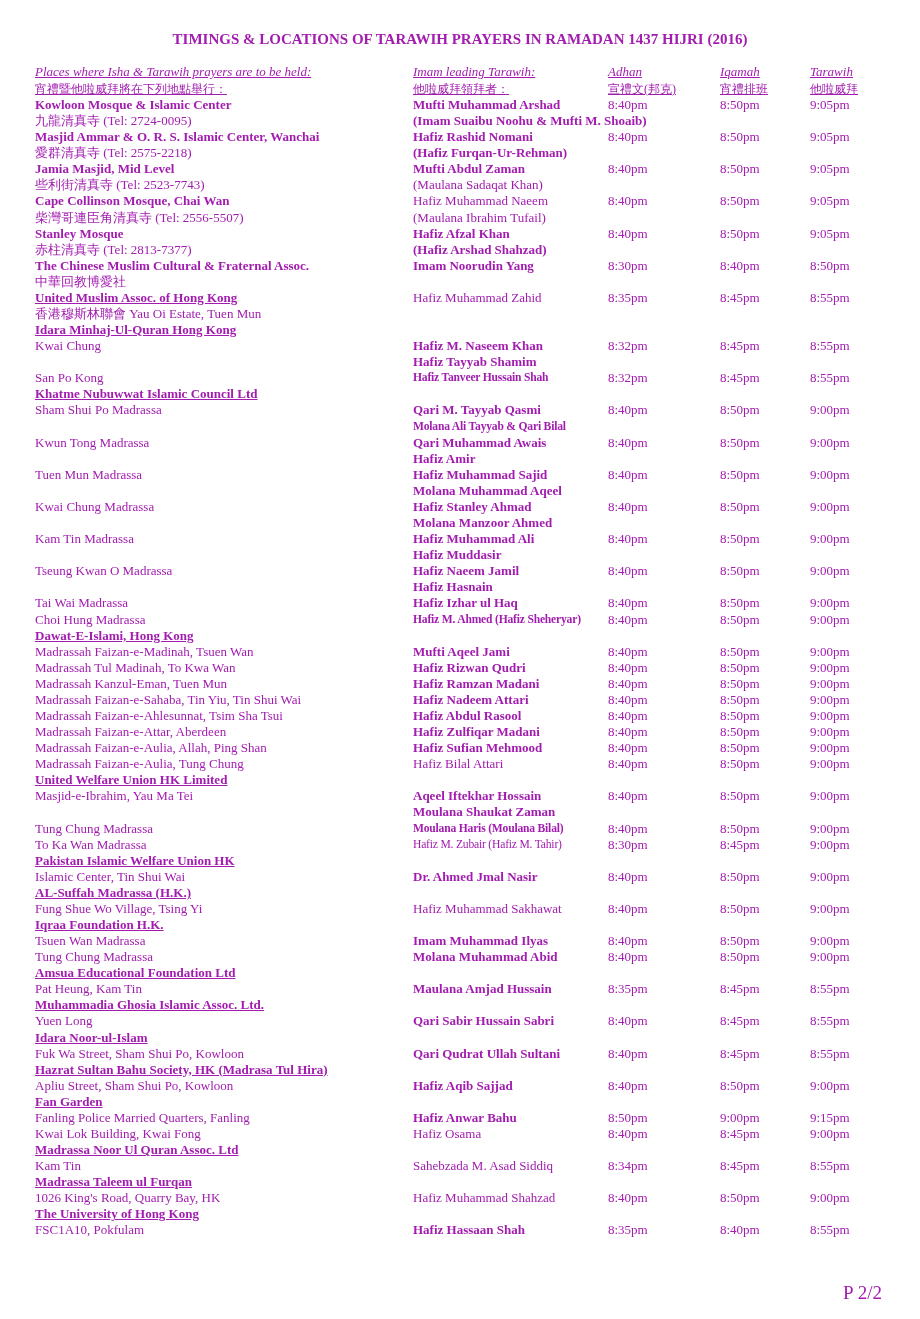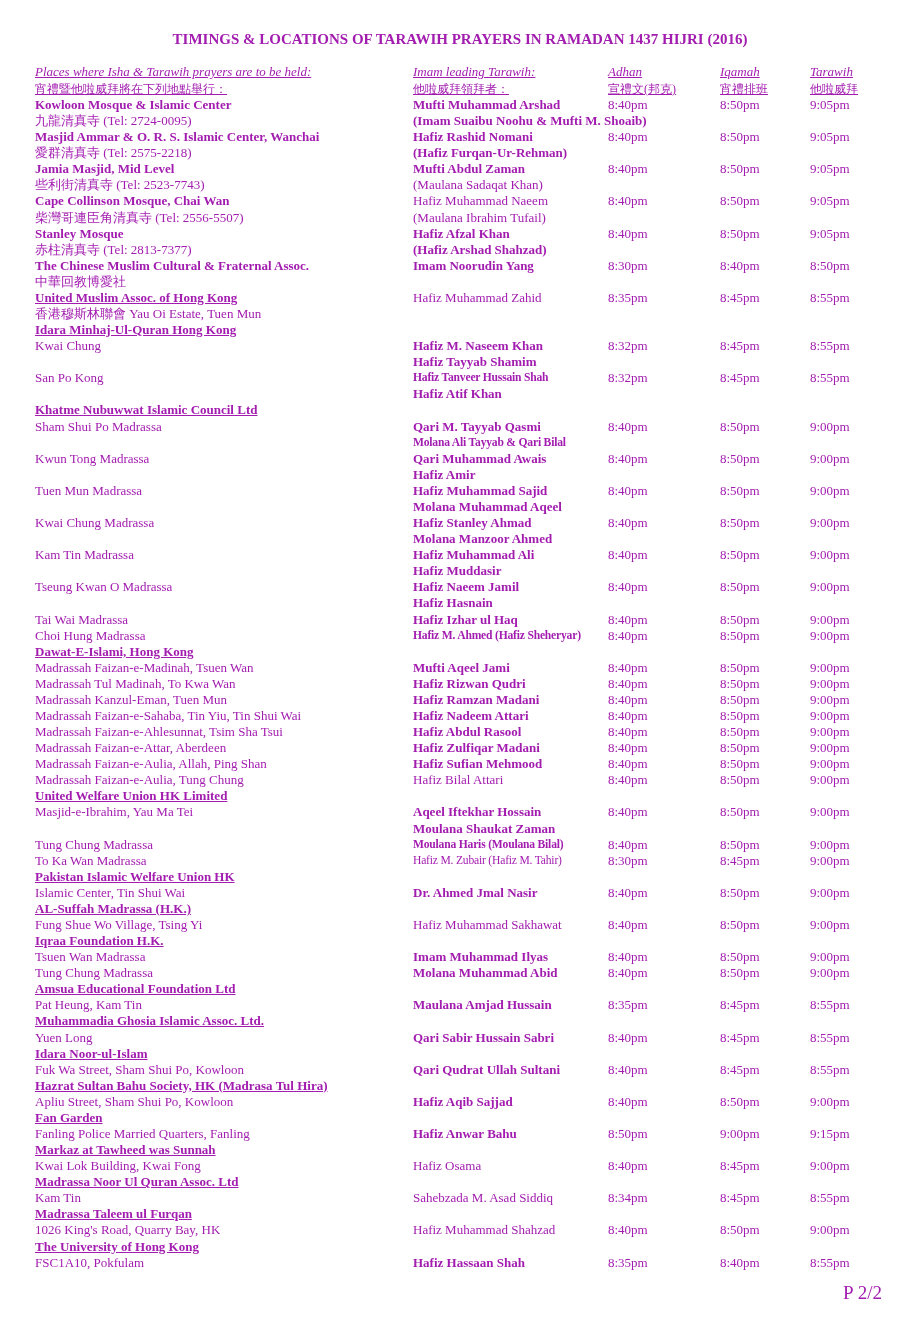--- a/index.html
+++ b/index.html
@@ -142,23 +142,20 @@
         <span class="c col-i b">Hafiz Tayyab Shamim</span>
       </div>
       <div class="line">
         <span class="c col-p">San Po Kong</span>
         <span class="c col-i b sm">Hafiz Tanveer Hussain Shah</span>
         <span class="c col-a">8:32pm</span>
         <span class="c col-q">8:45pm</span>
         <span class="c col-t">8:55pm</span>
       </div>
       <div class="line">
-        <span class="c col-i b">Hafiz Atif Khan</span>
-      </div>
-      <div class="line">
         <span class="c col-p sec">Khatme Nubuwwat Islamic Council Ltd</span>
       </div>
       <div class="line">
         <span class="c col-p">Sham Shui Po Madrassa</span>
         <span class="c col-i b">Qari M. Tayyab Qasmi</span>
         <span class="c col-a">8:40pm</span>
         <span class="c col-q">8:50pm</span>
         <span class="c col-t">9:00pm</span>
       </div>
       <div class="line">
@@ -395,23 +392,20 @@
         <span class="c col-p sec">Fan Garden</span>
       </div>
       <div class="line">
         <span class="c col-p">Fanling Police Married Quarters, Fanling</span>
         <span class="c col-i b">Hafiz Anwar Bahu</span>
         <span class="c col-a">8:50pm</span>
         <span class="c col-q">9:00pm</span>
         <span class="c col-t">9:15pm</span>
       </div>
       <div class="line">
-        <span class="c col-p sec">Markaz at Tawheed was Sunnah</span>
-      </div>
-      <div class="line">
         <span class="c col-p">Kwai Lok Building, Kwai Fong</span>
         <span class="c col-i">Hafiz Osama</span>
         <span class="c col-a">8:40pm</span>
         <span class="c col-q">8:45pm</span>
         <span class="c col-t">9:00pm</span>
       </div>
       <div class="line">
         <span class="c col-p sec">Madrassa Noor Ul Quran Assoc. Ltd</span>
       </div>
       <div class="line">

